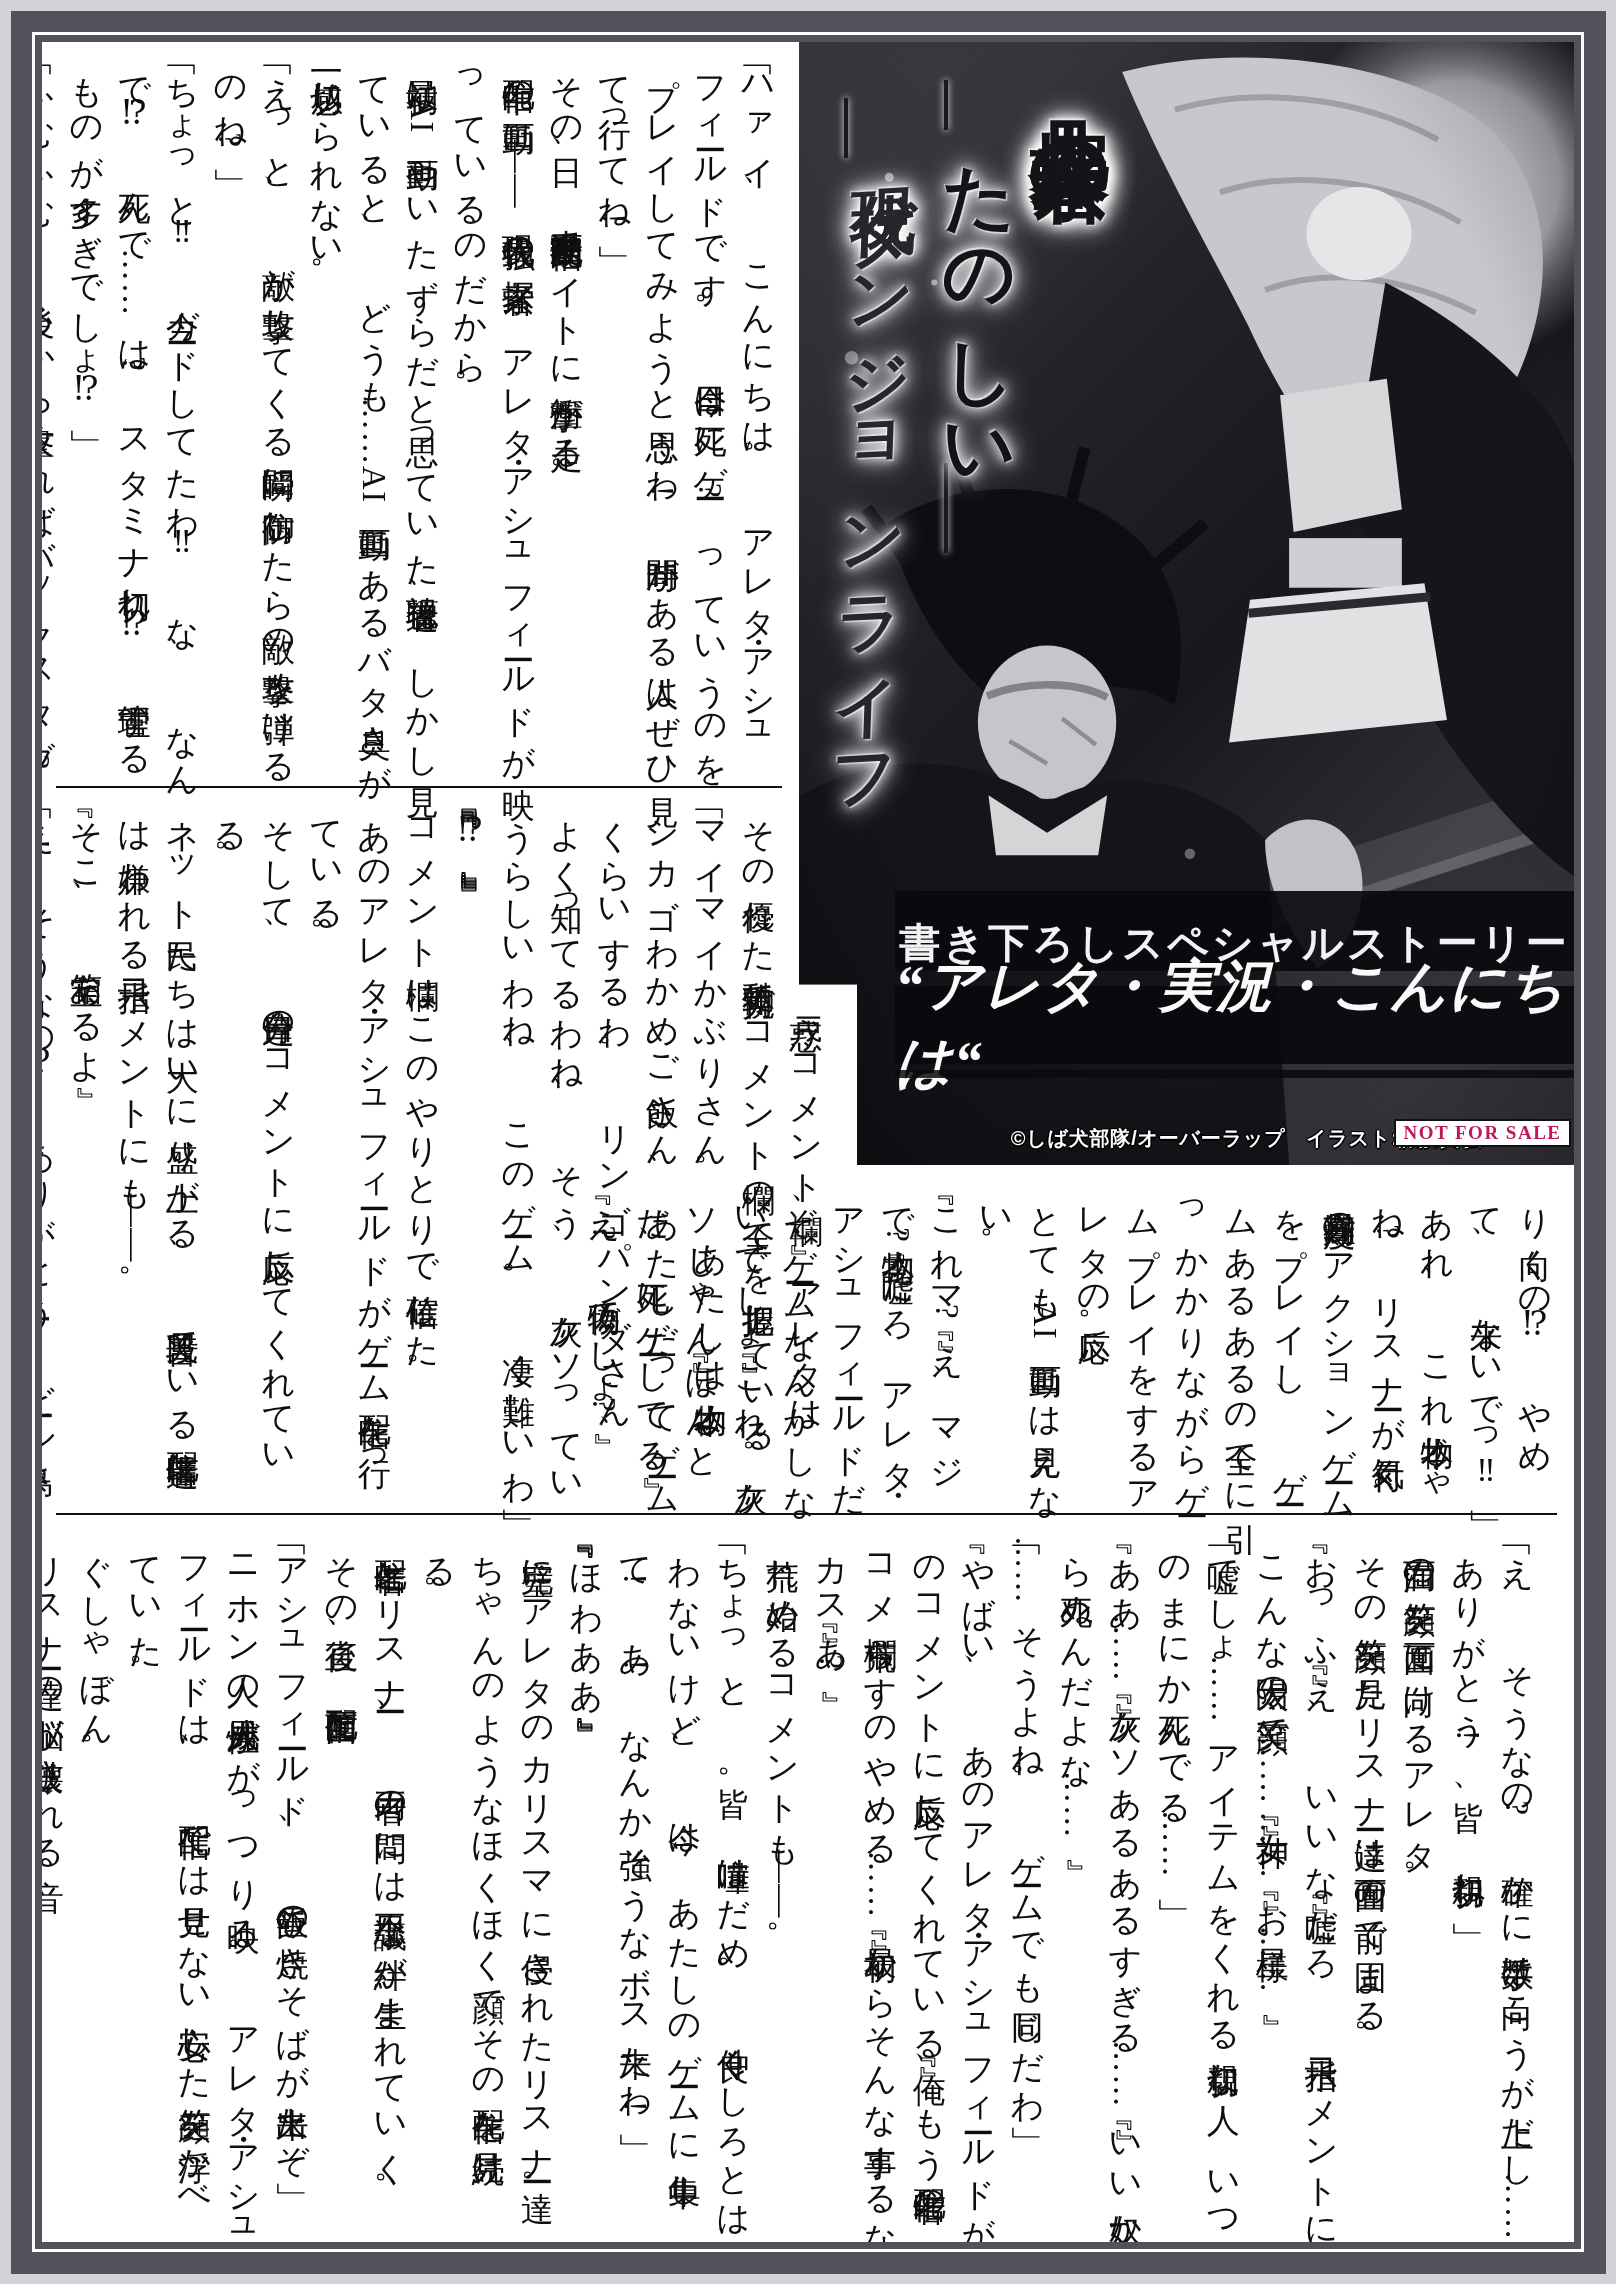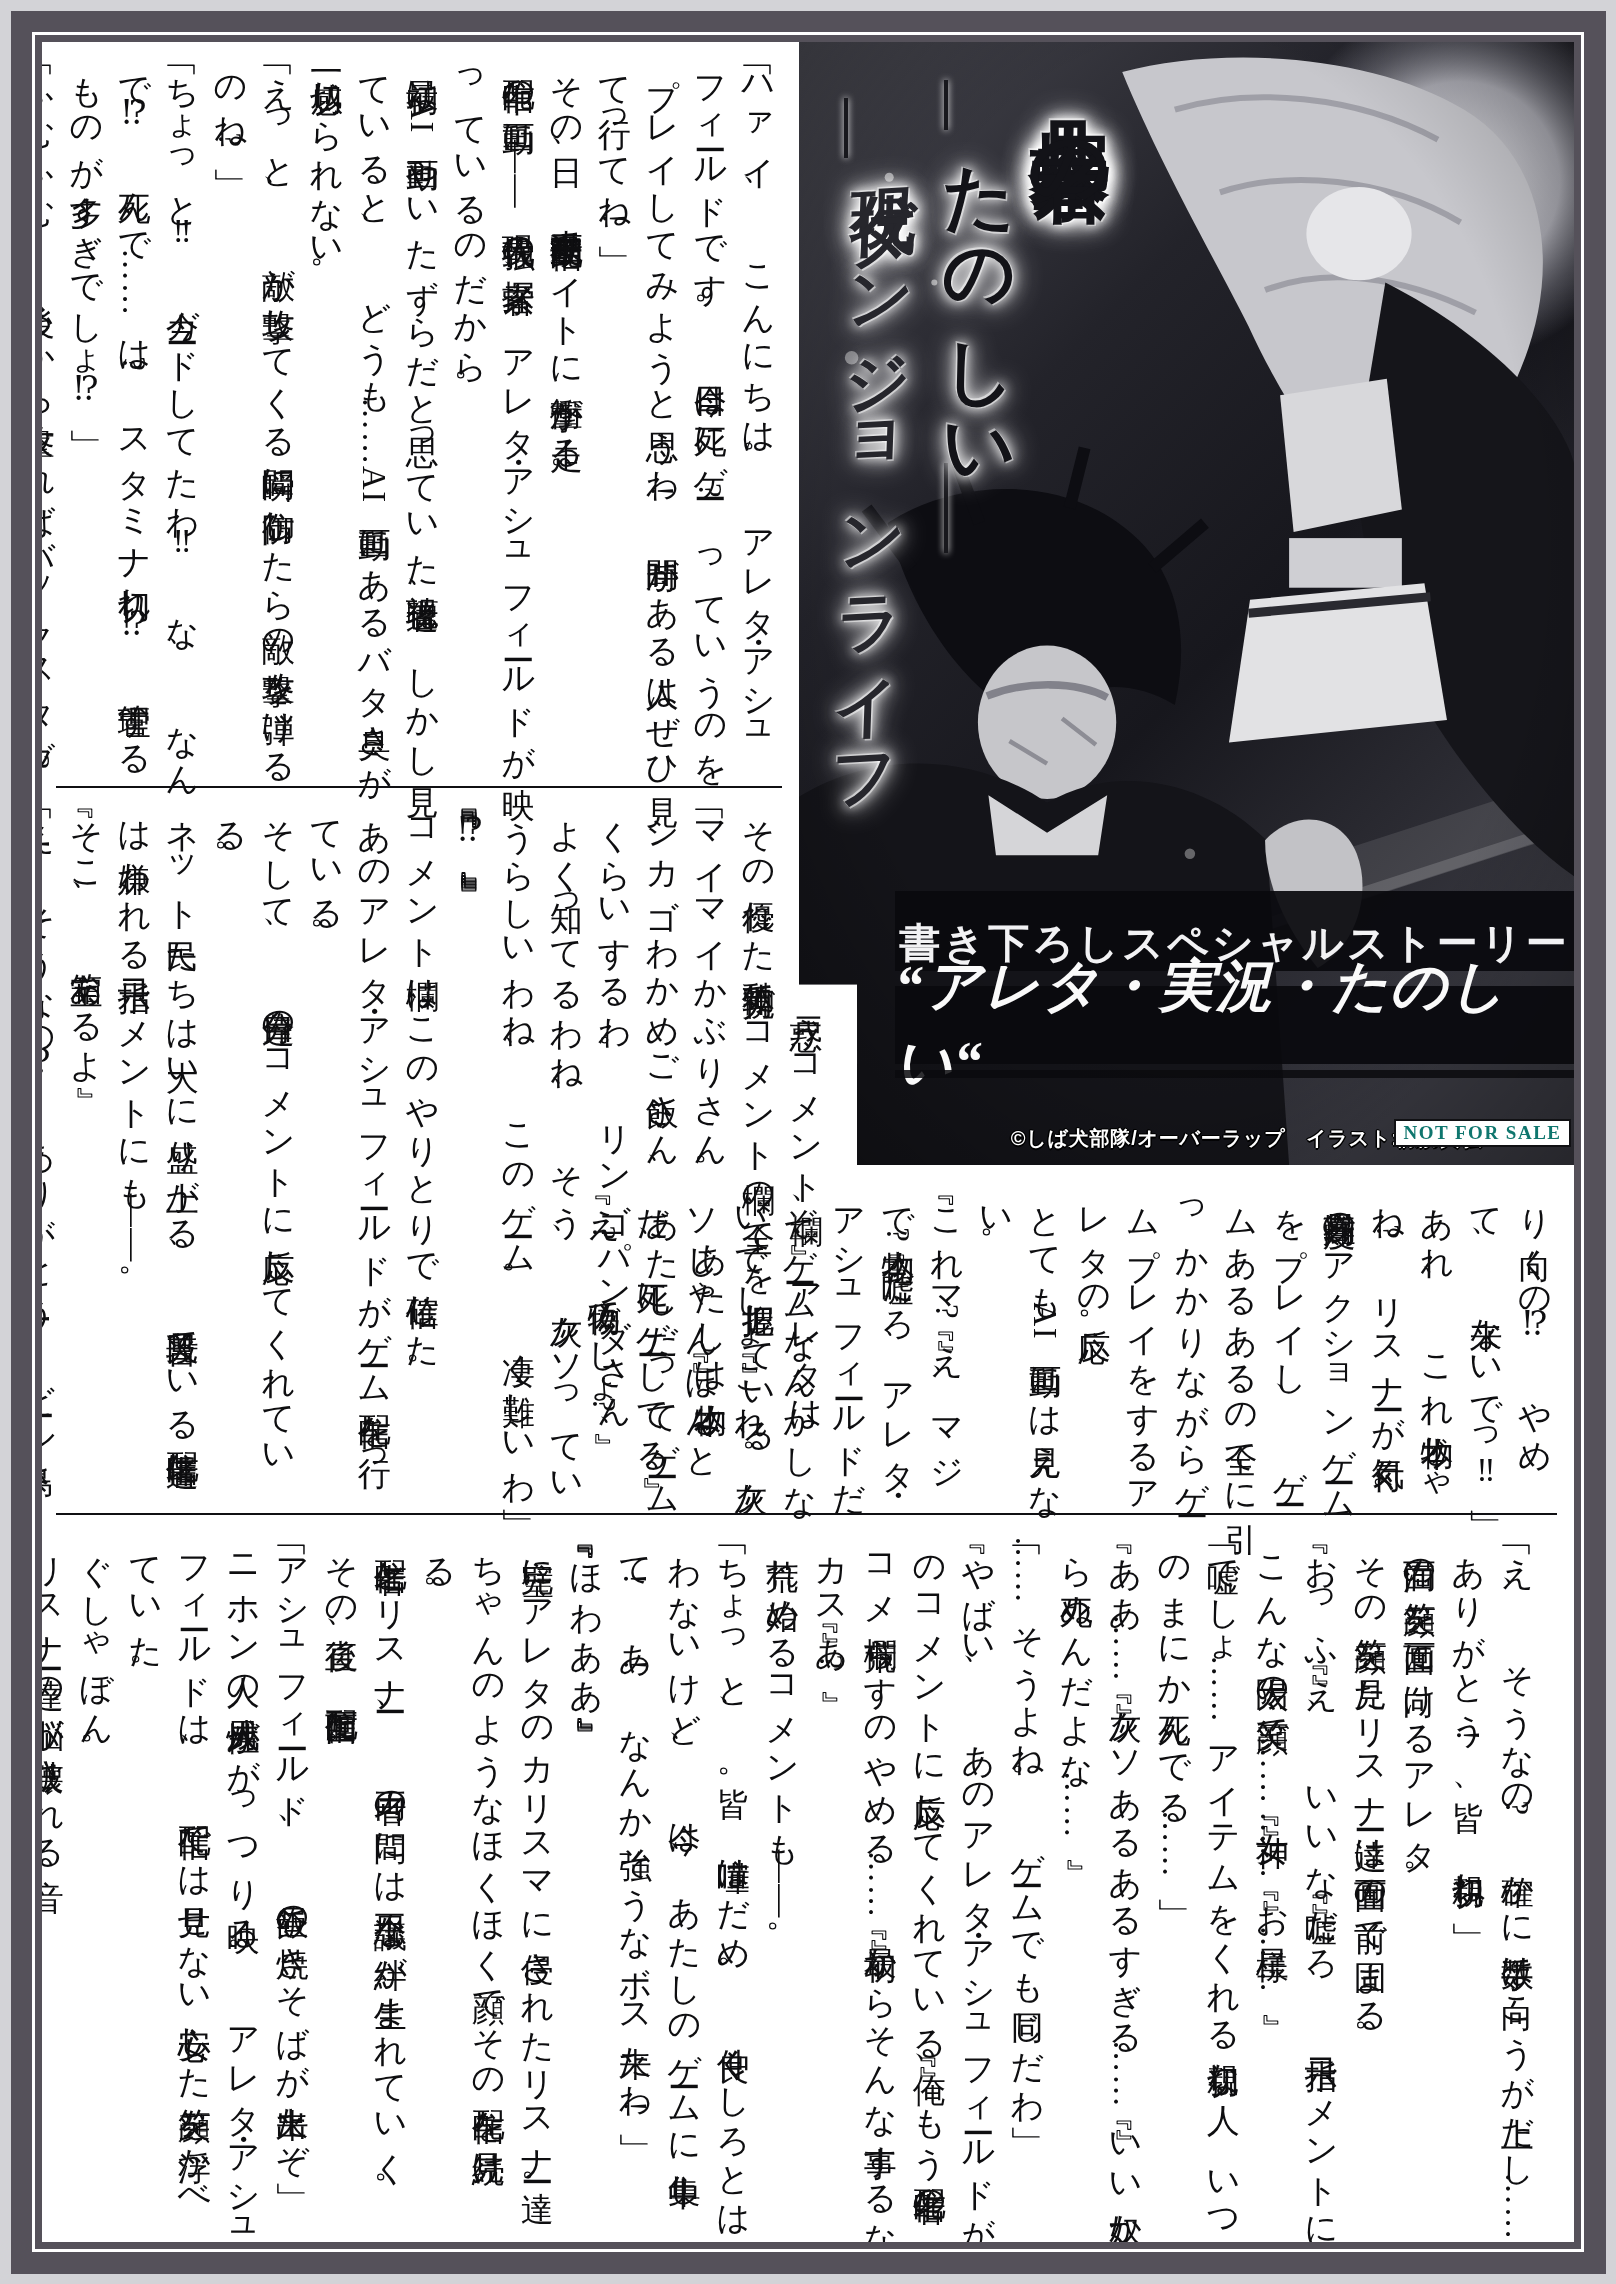--- a/index.html
+++ b/index.html
@@ -64,21 +64,21 @@
   }
   .banner-stripe{left:853px;right:0;background:rgba(10,10,14,.85);}
 
   .credit{
     font-family:"Liberation Sans","DejaVu Sans",sans-serif;
     color:#ffffff;font-size:20px;font-weight:bold;letter-spacing:0.8px;
     text-shadow:1.5px 0 0 #000,-1.5px 0 0 #000,0 1.5px 0 #000,0 -1.5px 0 #000,0.8px 0.8px 0 #000,-0.8px -0.8px 0 #000;
     white-space:nowrap;
   }
   .nfs-badge{
-    background:#ffffff;border:2.3px solid #111114;color:#0f766e;
+    background:#ffffff;border:2.3px solid #111114;color:#be185d;
     font-family:"Liberation Serif","DejaVu Serif",serif;font-weight:bold;
     font-size:19px;letter-spacing:1.5px;padding:0.8px 7.5px;white-space:nowrap;
   }
 </style>
 </head>
 <body>
 
 <div class="abs frame-outer"></div>
 <div class="abs frame-pin"></div>
 <div class="abs frame-inner"></div>
@@ -140,21 +140,21 @@
   </div>
 
   <div class="abs title-col title-1">凡人探索者の</div>
   <div class="abs title-col title-2">たのしい</div>
   <div class="abs title-col title-3">現代ダンジョンライフ</div>
 
   <div class="abs banner-band" style="top:849px;height:80px;align-items:flex-end;">
     <span class="banner-label">書き下ろしスペシャルストーリー</span>
   </div>
   <div class="abs banner-band" style="top:944px;height:78px;">
-    <span class="banner-title">“アレタ・実況・たのしい“</span>
+    <span class="banner-title">“アレタ・実況・こんにちは“</span>
   </div>
   <div class="abs banner-stripe" style="top:1028px;height:7.5px;"></div>
 
   <div class="abs credit" style="right:92px;top:1083px;">©しば犬部隊/オーバーラップ　イラスト:諏訪真弘</div>
   <div class="abs nfs-badge" style="right:3px;top:1077px;">NOT FOR SALE</div>
 
   <div class="abs vtext" style="left:14.3px;top:12px;width:726px;height:728px;">
       <p>「ハァイ、　こんにちは。　アレタ・アシュフィールドです。　今日は死にゲー?　っていうのをプレイしてみようと思うわ!　時間がある人はぜひ見て行ってね!」</p>
       <p>その日、　大手実況動画配信サイトに衝撃が走る。</p>
       <p>配信中の動画に――現代最強の探索者、　アレタ・アシュフィールドが映っているのだから。</p>

